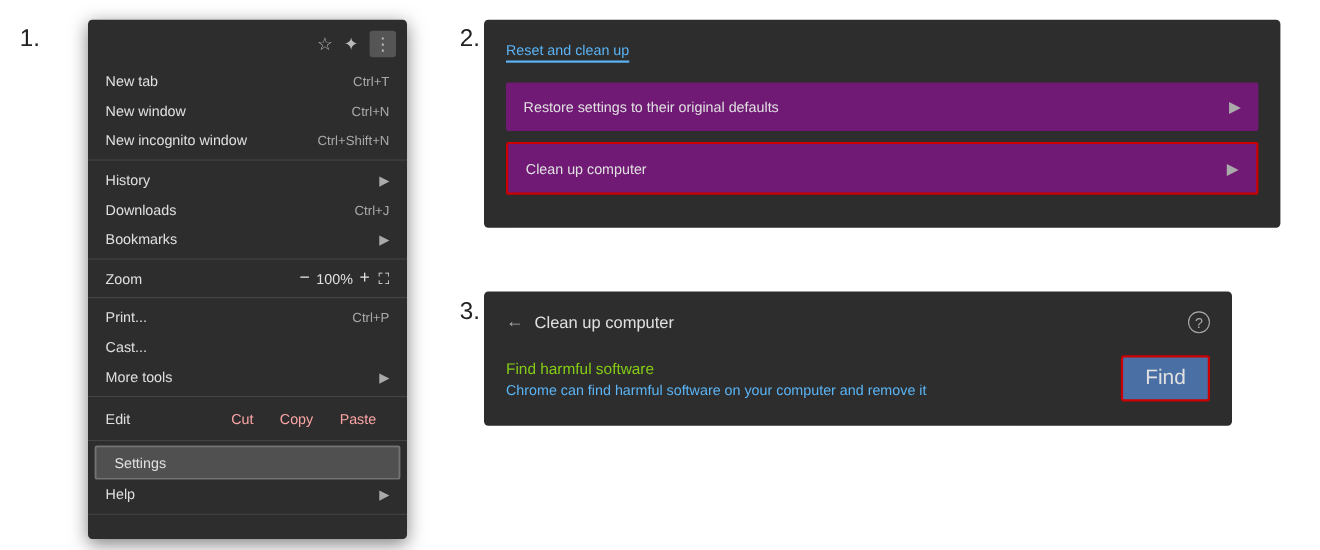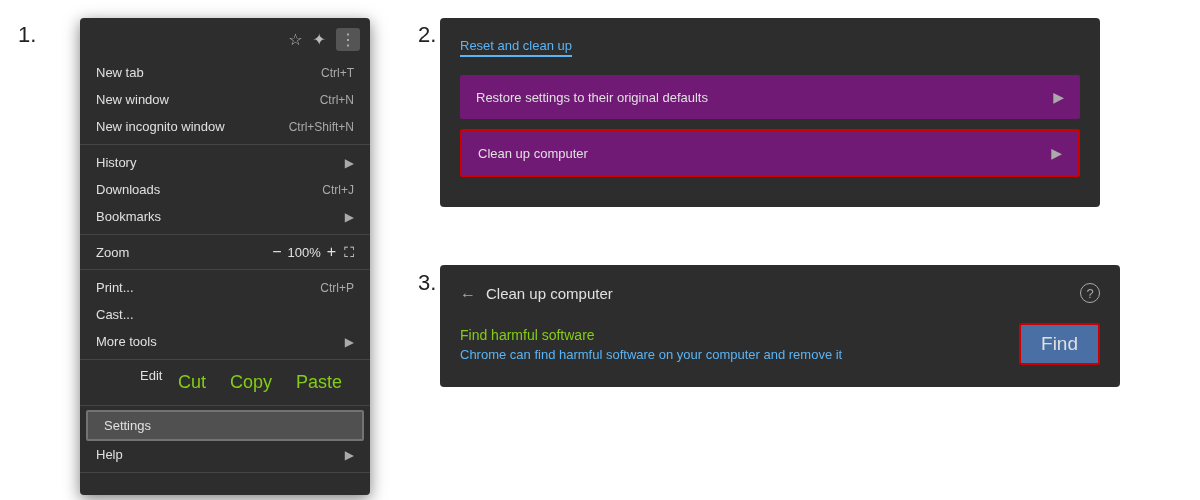--- a/index.html
+++ b/index.html
@@ -95,49 +95,48 @@
       font-size: 16px;
     }
     .zoom-value { font-size: 13px; color: #e0e0e0; }
     .zoom-fullscreen {
       font-size: 14px;
       color: #e0e0e0;
       cursor: pointer;
     }
     .edit-row {
       display: flex;
-      align-items: flex-start;
+      align-items: center;
       padding: 4px 16px;
       gap: 0;
       color: #e0e0e0;
-      margin-left: 44px;
     }
     .edit-row .edit-label { flex: 1; }
     .edit-btn {
       padding: 4px 12px;
       background: none;
       border: none;
-      color: #84cc16;
-      cursor: pointer;
-      font-size: 18px;
+      color: #fca5a5;
+      cursor: pointer;
+      font-size: 13px;
     }
 
     
     .menu-settings-box {
       border: 2px solid #737373;
       margin: 0 6px;
       border-radius: 2px;
     }
 
     
     .panel2 {
       position: absolute;
       top: 18px;
       left: 440px;
-      width: 660px;
+      width: 724px;
       background: #2d2d2d;
       border-radius: 4px;
       padding: 20px 20px 20px 20px;
     }
     .panel2-title {
       color: #5ab4f5;
       font-size: 13px;
       font-weight: 500;
       border-bottom: 2px solid #5ab4f5;
       display: inline-block;

